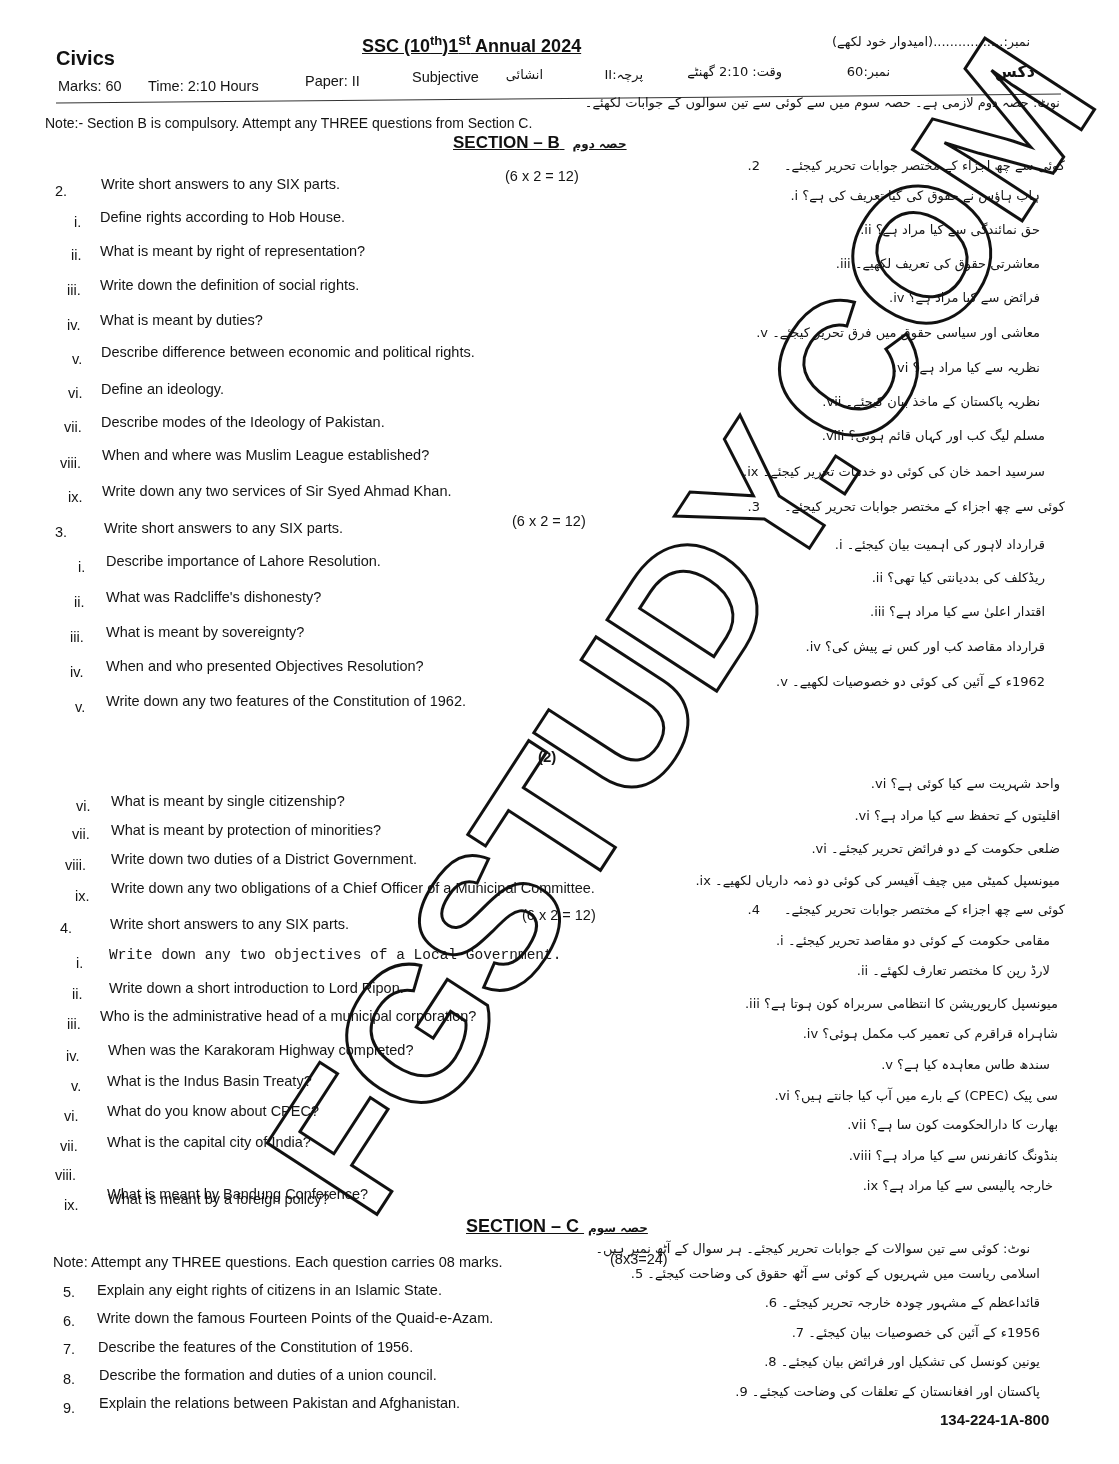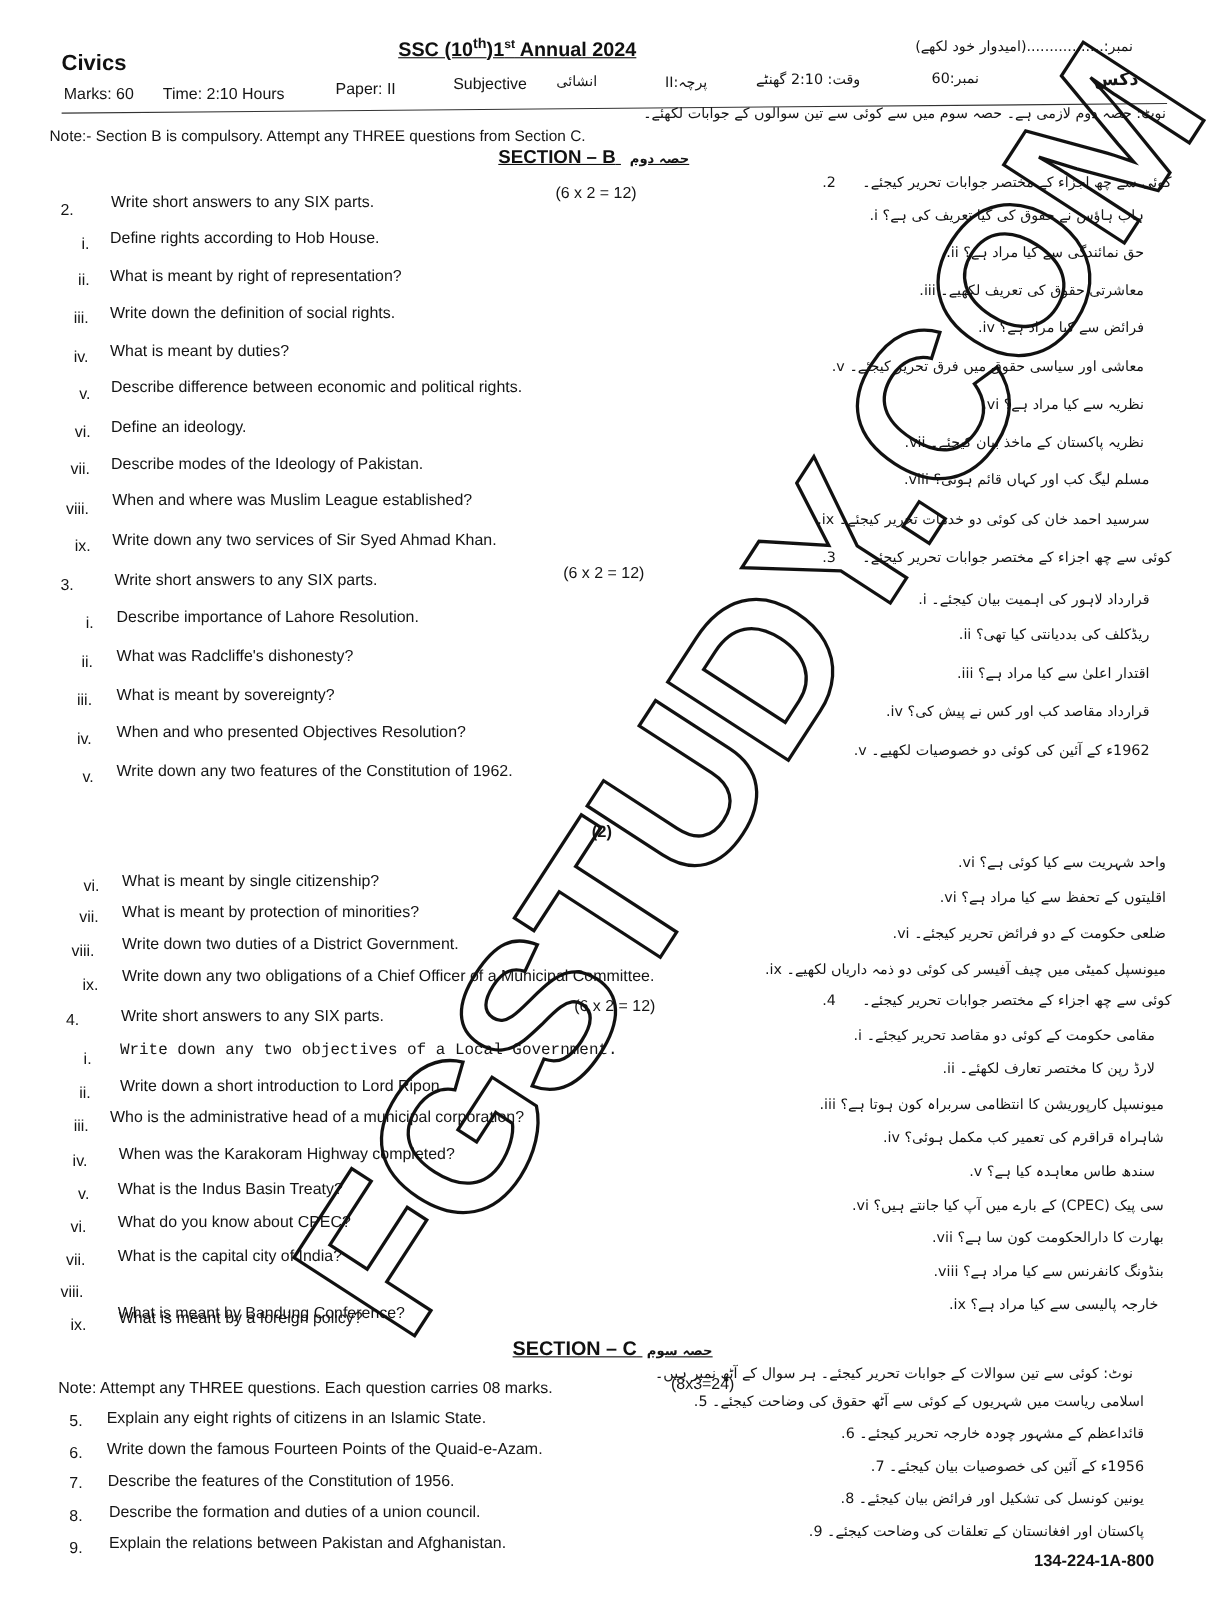--- a/index.html
+++ b/index.html
@@ -12,21 +12,21 @@
     .title-civics { font-size: 20px; font-weight: bold; }
     .title-ssc { font-size: 18px; font-weight: bold; text-decoration: underline; }
     .hdr-line { position: absolute; height: 1px; background: #333; }
     .section-title { font-size: 17px; font-weight: bold; text-decoration: underline; }
     .watermark { position: absolute; left: 0; top: 0; pointer-events: none; }
   </style>
 </head>
 <body>
 
 <div class="abs title-civics" style="left:56px; top:47px;">Civics</div>
-<div class="abs title-ssc" style="left:362px; top:32px;">SSC (10<sup style="font-size:13px;">th</sup>)1<sup style="font-size:11px;">st</sup> Annual 2024</div>
+<div class="abs title-ssc" style="left:362px; top:32px;">SSC (10<sup style="font-size:13px;">th</sup>)1<sup style="font-size:14px;">st</sup> Annual 2024</div>
 <div class="abs ur" style="left:770px; top:34px; width:260px;">نمبر:.................(امیدوار خود لکھے)</div>
 
 <div class="abs en" style="left:58px; top:78px;">Marks: 60</div>
 <div class="abs en" style="left:148px; top:78px;">Time: 2:10 Hours</div>
 <div class="abs en" style="left:305px; top:73px;">Paper: II</div>
 <div class="abs en" style="left:412px; top:69px;">Subjective</div>
 <div class="abs ur" style="left:503px; top:67px; width:40px;">انشائی</div>
 <div class="abs ur" style="left:583px; top:67px; width:60px;">پرچہ:II</div>
 <div class="abs ur" style="left:672px; top:64px; width:110px;">وقت: 2:10 گھنٹے</div>
 <div class="abs ur" style="left:820px; top:64px; width:70px;">نمبر:60</div>

